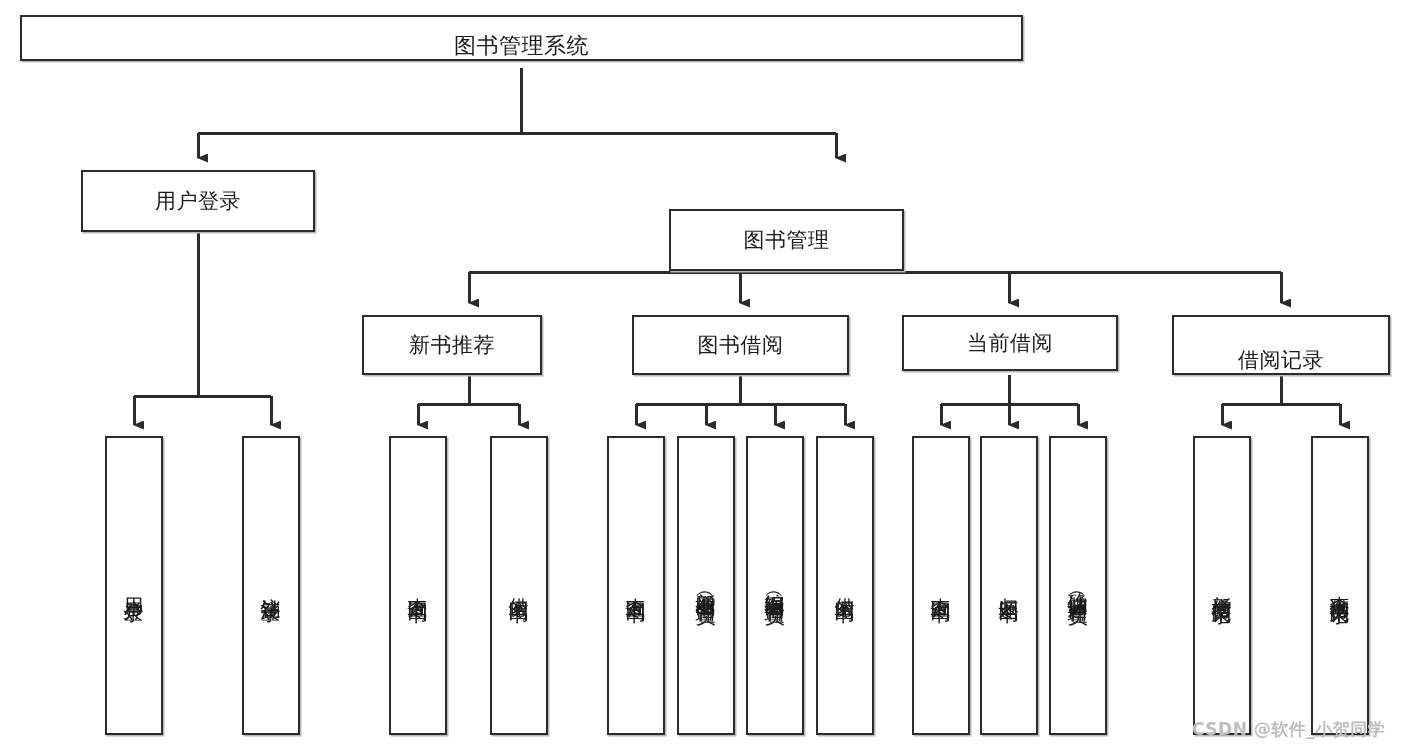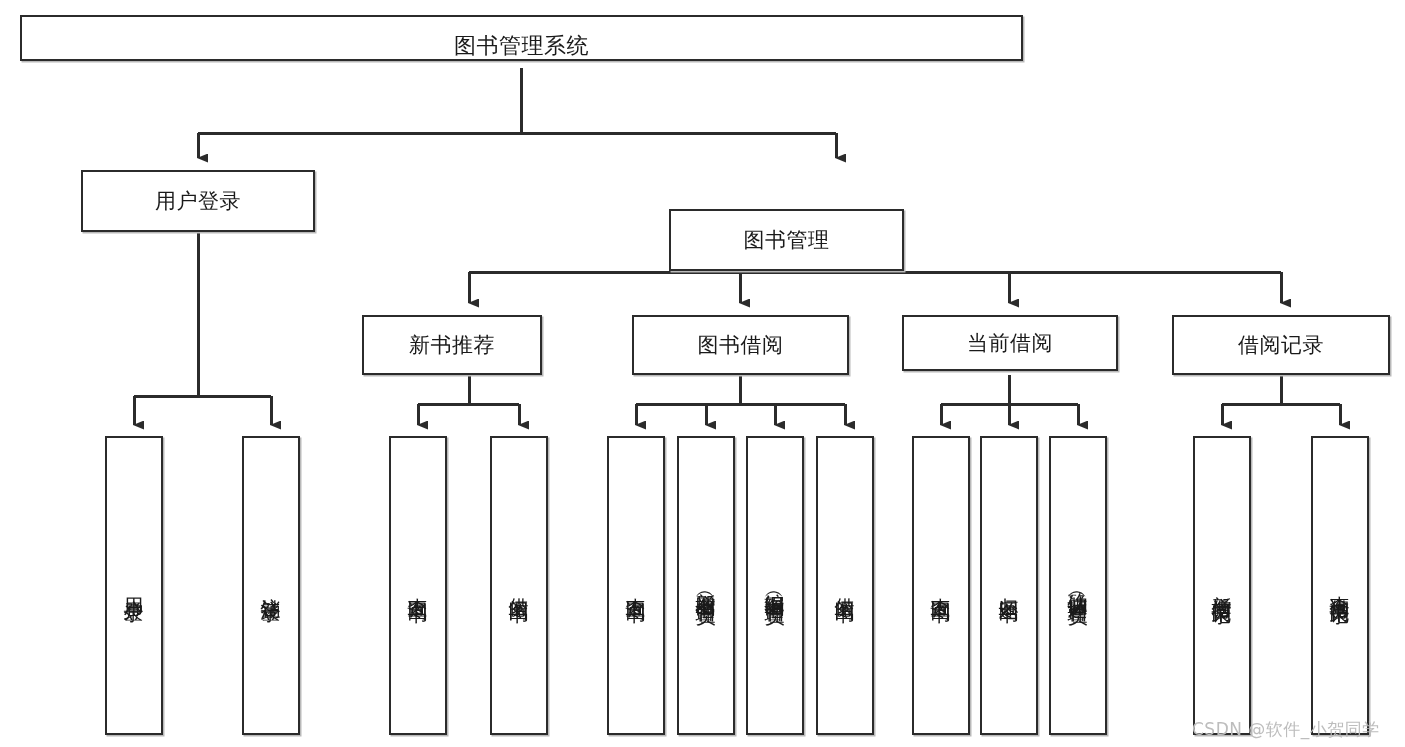--- a/index.html
+++ b/index.html
@@ -55,20 +55,21 @@
     letter-spacing: 2px;
     line-height: 1;
   }
   .watermark {
     position: absolute;
     color: #bdbdbd;
     font-size: 17px;
     white-space: nowrap;
     letter-spacing: 0.5px;
     pointer-events: none;
+    font-weight: bold;
   }
 </style>
 </head>
 <body>
 
 <div id="stage">
 
   <svg id="diagram-svg" viewBox="0 0 1405 747" xmlns="http://www.w3.org/2000/svg">
     <defs>
       <marker id="arrowhead" markerWidth="9" markerHeight="11" refX="4.5" refY="10" orient="auto" markerUnits="userSpaceOnUse">
@@ -137,21 +138,21 @@
   </div>
 
   <div class="node-box" style="left:632px; top:315px; width:217px; height:60px;">
     <span class="node-label h-label">图书借阅</span>
   </div>
 
   <div class="node-box" style="left:902px; top:315px; width:216px; height:56px;">
     <span class="node-label h-label">当前借阅</span>
   </div>
 
-  <div class="node-box" style="left:1172px; top:315px; width:218px; height:60px;">
+  <div class="node-box" style="left:1172px; top:315px; width:218px; height:60px;align-items:flex-end;">
     <span class="node-label h-label">借阅记录</span>
   </div>
 
   <div class="node-box" style="left:105px; top:436px; width:58px; height:299px;">
     <span class="node-label v-label">用户登录</span>
   </div>
   <div class="node-box" style="left:242px; top:436px; width:58px; height:299px;">
     <span class="node-label v-label">注销登录</span>
   </div>
 

